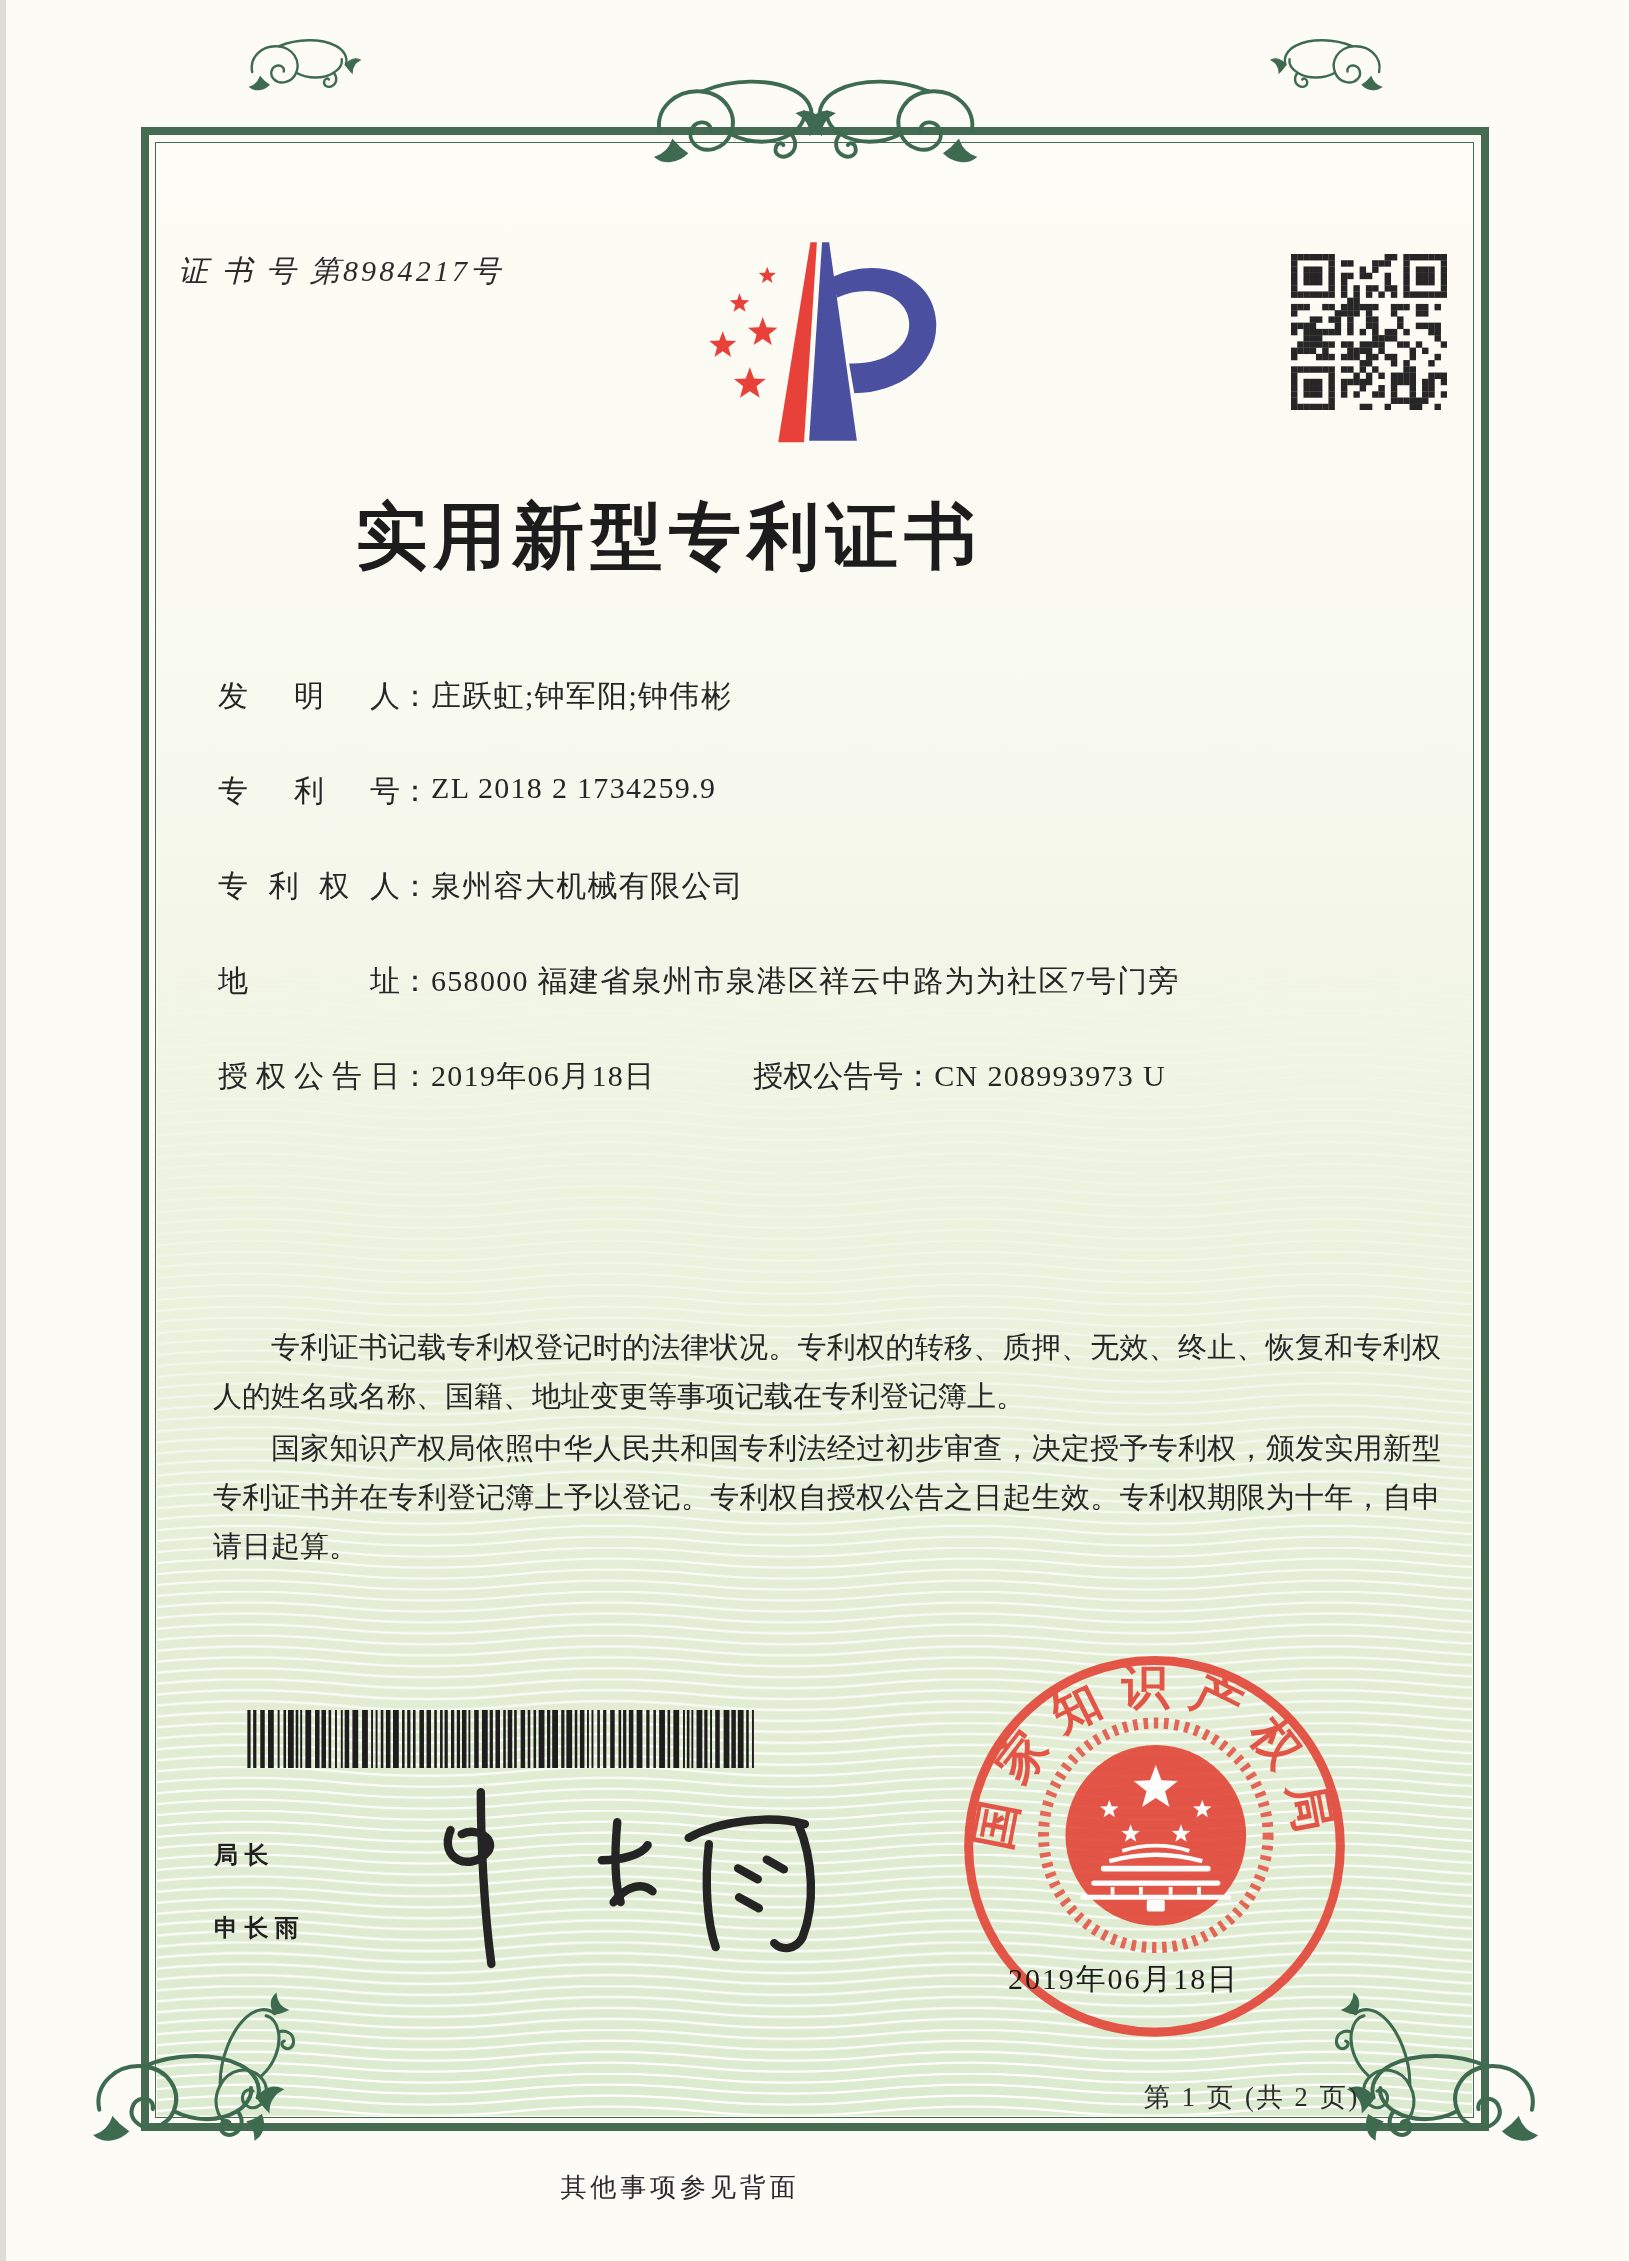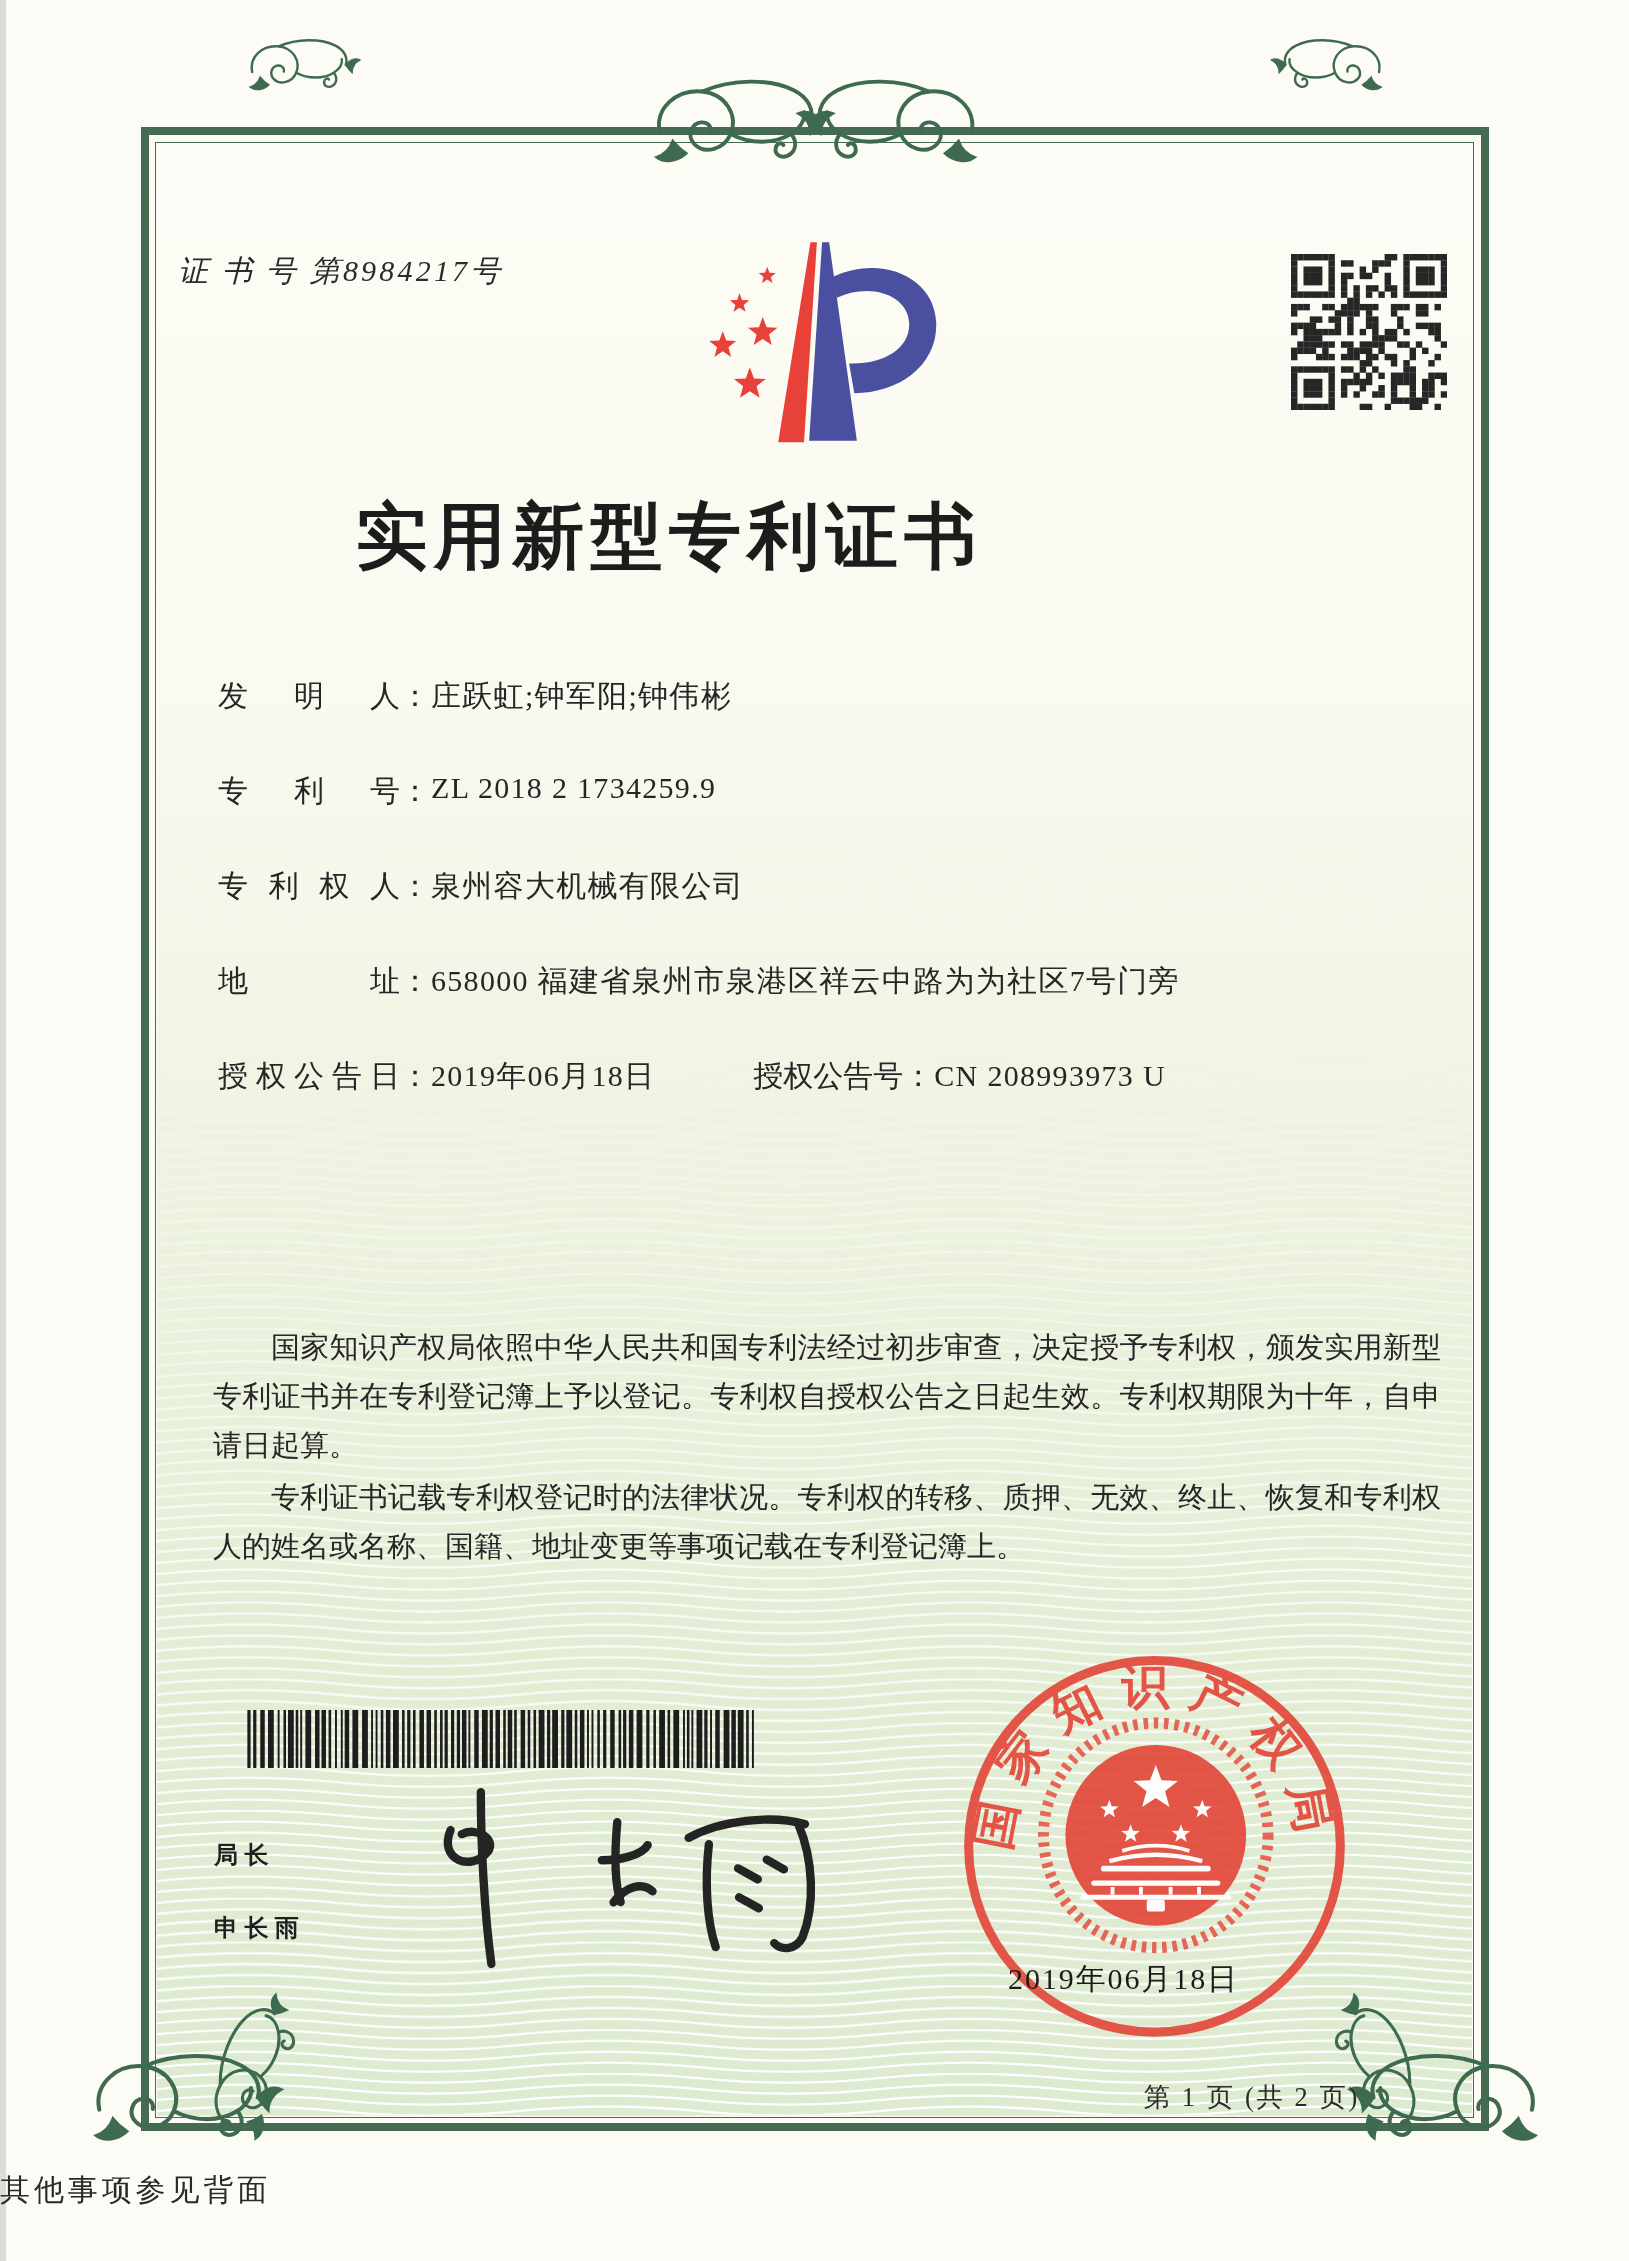--- a/index.html
+++ b/index.html
@@ -41,22 +41,22 @@
   .director .line2{margin-top:41px;}
 
   .sig-svg{position:absolute;left:387px;top:1763px;transform:rotate(-2deg);}
 
   .seal-svg{position:absolute;left:948px;top:1643px;opacity:.92;}
   .seal-date{position:absolute;left:972px;top:1959px;width:303px;text-align:center;
              font-size:30px;letter-spacing:1.9px;color:#1b1b1b;}
 
   .page-footer{position:absolute;left:0;top:2080px;width:1360px;text-align:right;
                font-size:26.4px;color:#2a2a2a;letter-spacing:2.6px;}
-  .back-note{position:absolute;left:0;top:2170px;width:1360px;
-             font-size:30px;color:#2a2a2a;letter-spacing:3.9px;}
+  .back-note{position:absolute;left:0;top:2170px;width:1360px;text-align:center;
+             font-size:26px;color:#2a2a2a;letter-spacing:3.9px;}
 
   .orn-svg{position:absolute;left:0;top:0;pointer-events:none;}
 </style>
 </head>
 <body>
 
 <div class="page">
 
   <div class="edge-shade"></div>
 
@@ -443,22 +443,22 @@
 
   <div class="fields">
     <div class="frow"><span class="flabel">发明人</span><span class="fcolon">：</span><span class="fvalue">庄跃虹;钟军阳;钟伟彬</span></div>
     <div class="frow"><span class="flabel">专利号</span><span class="fcolon">：</span><span class="fvalue">ZL 2018 2 1734259.9</span></div>
     <div class="frow"><span class="flabel">专利权人</span><span class="fcolon">：</span><span class="fvalue">泉州容大机械有限公司</span></div>
     <div class="frow"><span class="flabel">地址</span><span class="fcolon">：</span><span class="fvalue">658000 福建省泉州市泉港区祥云中路为为社区7号门旁</span></div>
     <div class="frow"><span class="flabel">授权公告日</span><span class="fcolon">：</span><span class="fvalue">2019年06月18日</span><span class="grant2">授权公告号</span><span class="fcolon">：</span><span class="fvalue">CN 208993973 U</span></div>
   </div>
 
   <div class="paras">
+    <p>专利证书记载专利权登记时的法律状况。专利权的转移、质押、无效、终止、恢复和专利权人的姓名或名称、国籍、地址变更等事项记载在专利登记簿上。</p>
     <p>国家知识产权局依照中华人民共和国专利法经过初步审查，决定授予专利权，颁发实用新型专利证书并在专利登记簿上予以登记。专利权自授权公告之日起生效。专利权期限为十年，自申请日起算。</p>
-    <p>专利证书记载专利权登记时的法律状况。专利权的转移、质押、无效、终止、恢复和专利权人的姓名或名称、国籍、地址变更等事项记载在专利登记簿上。</p>
   </div>
 
   <svg class="barcode-svg" id="barcode" width="515" height="58" viewBox="0 0 798 90">
       <rect x="0" y="0" width="5" height="90" fill="#1d1d1d"></rect>
       <rect x="9" y="0" width="5" height="90" fill="#1d1d1d"></rect>
       <rect x="20" y="0" width="7" height="90" fill="#1d1d1d"></rect>
       <rect x="32" y="0" width="9" height="90" fill="#1d1d1d"></rect>
       <rect x="47" y="0" width="3" height="90" fill="#1d1d1d"></rect>
       <rect x="56" y="0" width="4" height="90" fill="#1d1d1d"></rect>
       <rect x="63" y="0" width="9" height="90" fill="#1d1d1d"></rect>

